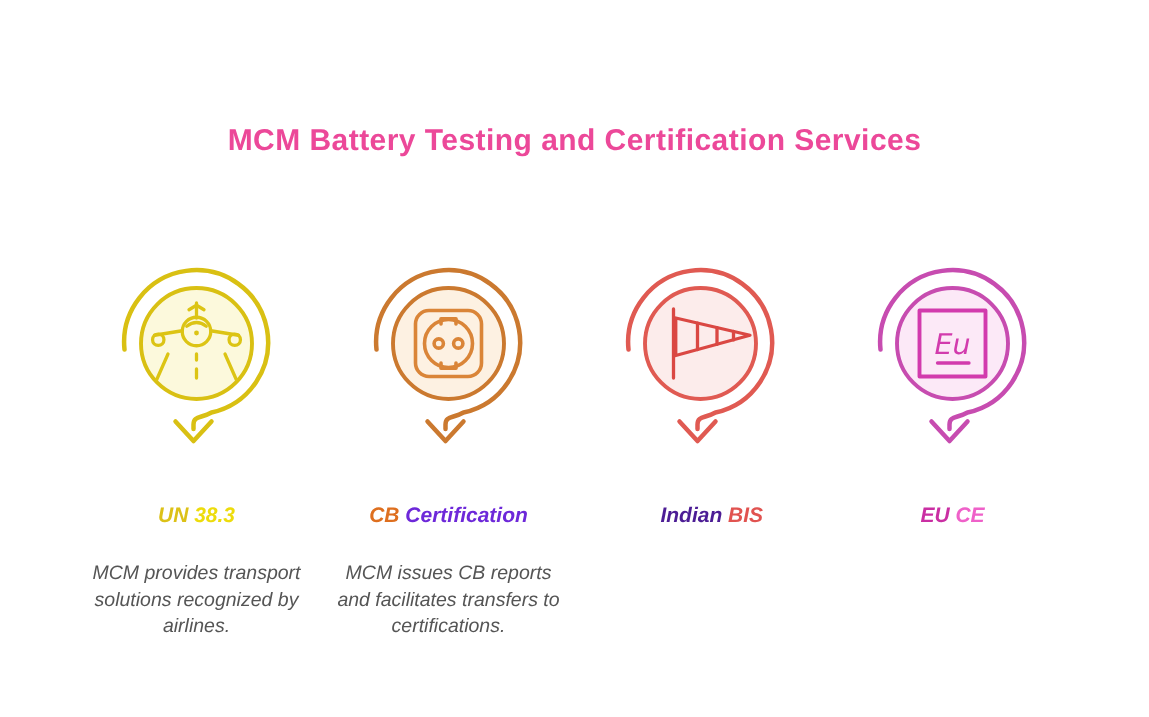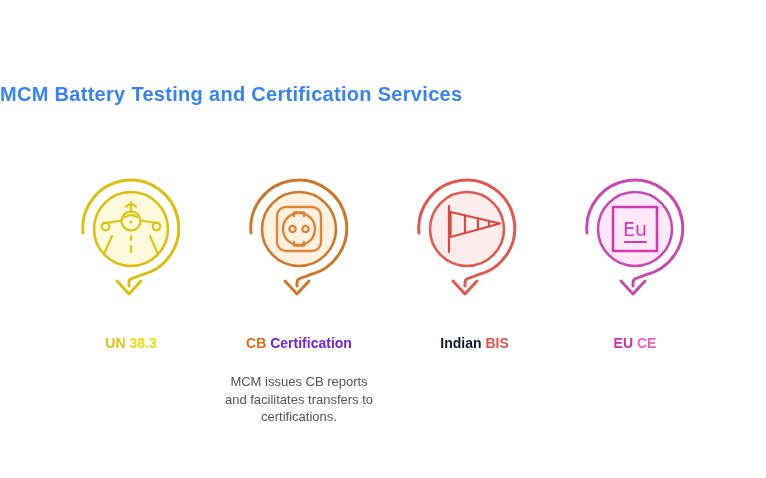--- a/index.html
+++ b/index.html
@@ -5,32 +5,33 @@
   html,body{margin:0;padding:0;}
   body{
     width:766px;height:478px;
     background:#ffffff;
     font-family:"Liberation Sans",sans-serif;
     position:relative;
     overflow:hidden;
   }
   .title{
     position:absolute;top:83px;left:0;right:0;
-    text-align:left;
+    text-align:center;
     font-size:20px;font-weight:bold;
-    color:#3b82f6;letter-spacing:.3px;
+    color:#ec4899;letter-spacing:.3px;
   }
   .row{
     position:absolute;top:172px;left:47px;
     width:672px;display:flex;
   }
   .col{
     width:168px;
     display:flex;flex-direction:column;align-items:center;
     text-align:center;
+    font-style:italic;
   }
   svg.badge{display:block;}
   .badge path,.badge circle,.badge rect,.badge line{vector-effect:none;}
   .label{
     margin-top:36px;
     font-size:14px;font-weight:bold;
     white-space:nowrap;
   }
   .desc{
     margin-top:22px;
@@ -70,20 +71,21 @@
         <circle cx="85.5" cy="54.5" r="3.8"></circle>
         <path d="M41 64 L33.5 81"></path>
         <path d="M79 64 L86.5 81"></path>
         <path d="M60 64 L60 68"></path>
         <path d="M60 74 L60 80"></path>
       </g>
     </svg>
     <div class="label">
       <span style="color: rgb(220, 193, 23);">UN</span><span style="color: rgb(237, 220, 12);"> 38.3</span>
     </div>
+    <div class="desc">MCM provides transport solutions recognized by airlines.</div>
   </div>
 
   <div class="col">
     <svg class="badge" width="120" height="127" viewBox="0 0 120 127">
       <g fill="none" stroke-width="3" stroke-linecap="round" stroke-linejoin="round" stroke="#cb792f">
         <path d="M12 61 A48 48 0 1 1 70 103 C63 107 58 105 58 111 L58 114"></path>
         <path d="M46 109 L58 122 L70 109"></path>
       </g>
       <circle cx="60" cy="57" r="37" stroke-width="2.6" stroke="#cb792f" fill="#fdf1e2"></circle>
       <g fill="none" stroke-width="2.4" stroke-linecap="round" stroke-linejoin="round" stroke="#da8538">
@@ -110,21 +112,21 @@
       <circle cx="60" cy="57" r="37" stroke-width="2.6" stroke="#e05a52" fill="#fceceb"></circle>
       <g fill="none" stroke-width="2.2" stroke-linecap="round" stroke-linejoin="round" stroke="#da4843">
         <path d="M42 34 L42 80"></path>
         <path d="M43.5 40 L93 51.5 L43.5 65 Z"></path>
         <path d="M58 43.4 L58 61"></path>
         <path d="M71 46.4 L71 57.5"></path>
         <path d="M82 49 L82 54.6"></path>
       </g>
     </svg>
     <div class="label">
-      <span style="color: #0f172a; margin-left: 15px;">Indian</span><span style="color: rgb(225, 83, 80);"> BIS</span>
+      <span style="color: #4c1d95; margin-left: 15px;">Indian</span><span style="color: rgb(225, 83, 80);"> BIS</span>
     </div>
   </div>
 
   <div class="col">
     <svg class="badge" width="120" height="127" viewBox="0 0 120 127">
       <g fill="none" stroke-width="3" stroke-linecap="round" stroke-linejoin="round" stroke="#c74cb0">
         <path d="M12 61 A48 48 0 1 1 70 103 C63 107 58 105 58 111 L58 114"></path>
         <path d="M46 109 L58 122 L70 109"></path>
       </g>
       <circle cx="60" cy="57" r="37" stroke-width="2.6" stroke="#c74cb0" fill="#fce9f7"></circle>

